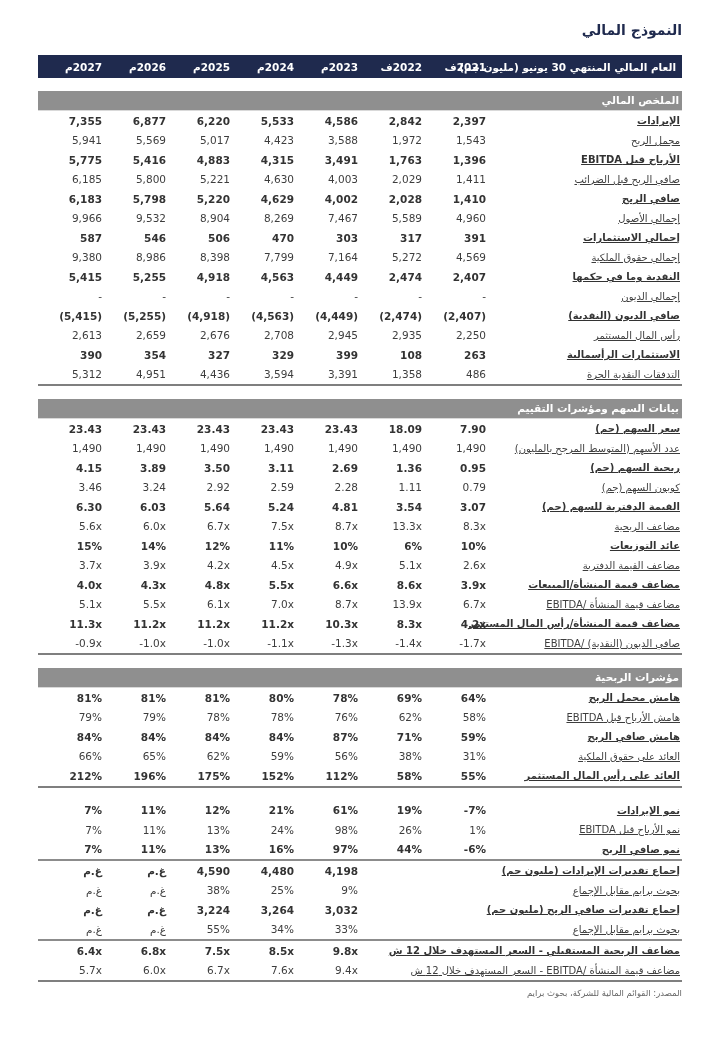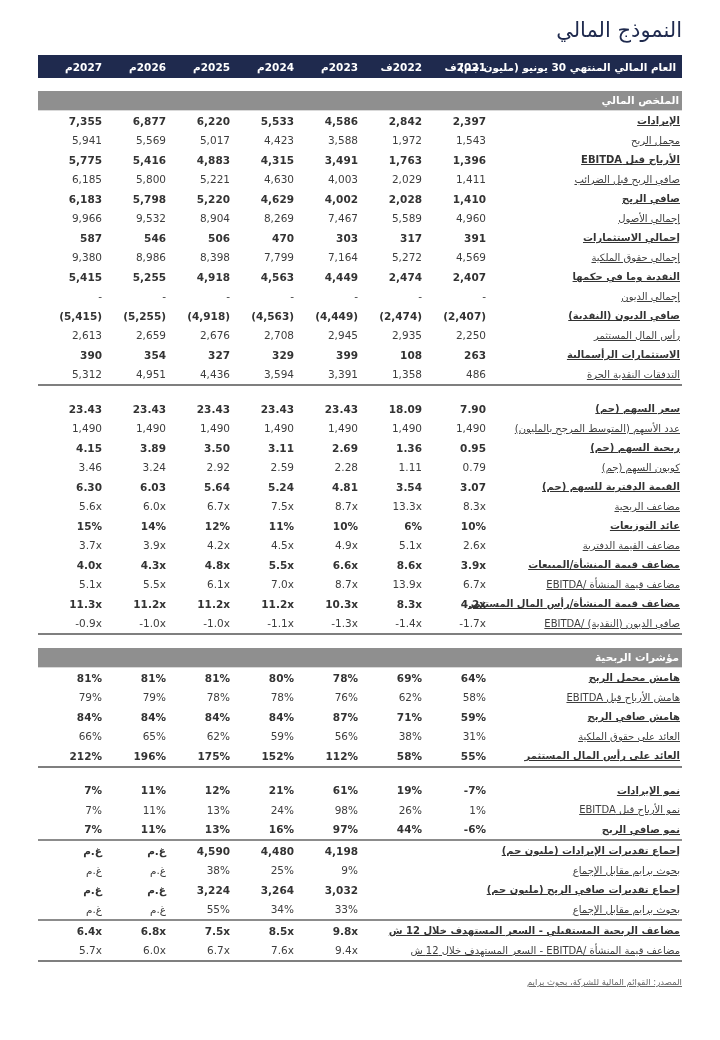--- a/index.html
+++ b/index.html
@@ -3,21 +3,21 @@
 <meta charset="utf-8">
 <style>
   html,body{margin:0;padding:0;background:#ffffff;}
   body{
     width:720px;height:1040px;overflow:hidden;
     font-family:"DejaVu Sans",sans-serif;
     -webkit-font-smoothing:antialiased;
   }
   .page{direction:rtl;padding:20px 38px 0 38px;}
   .title{
-    color:#1f2a4e;font-size:21px;font-weight:normal;
+    color:#1f2a4e;font-size:14px;font-weight:bold;
     text-align:right;margin:0 0 15px 0;line-height:20px;
   }
   .grid-row{
     display:grid;
     grid-template-columns:196px repeat(7,1fr);
     align-items:center;
   }
   .head-bar{
     background:#1f2a4e;color:#ffffff;height:23px;
     font-size:10.5px;font-weight:bold;
@@ -36,21 +36,21 @@
     font-size:10px;color:#3d3d3d;padding-right:2px;text-decoration:underline;
   }
   .row .val{
     direction:ltr;text-align:right;white-space:nowrap;
     font-size:10.5px;padding-left:2px;
   }
   .row.bold .label,.row.bold .val{font-weight:bold;color:#333333;}
   .row.rule-after{border-bottom:2px solid #8c8c8c;}
   .source{
     font-size:8.5px;color:#666666;
-    margin-top:14px;line-height:13px;text-decoration:underline;
+    margin-top:5px;line-height:13px;
   }
 </style>
 </head>
 <body>
 
 <div class="page">
   <h1 class="title">النموذج المالي</h1>
 
   <div class="grid-row head-bar">
     <div class="hlabel">العام المالي المنتهي 30 يونيو (مليون جم)</div>
@@ -217,20 +217,21 @@
     <div class="val">3,391</div>
     <div class="val">3,594</div>
     <div class="val">4,436</div>
     <div class="val">4,951</div>
     <div class="val">5,312</div>
   </div>
 </div>
   </div>
 
   <div class="section">
+    <div class="sec-bar">بيانات السهم ومؤشرات التقييم</div>
     <div class="sec-body">
   <div class="grid-row row bold">
     <div class="label">سعر السهم (جم)</div>
     <div class="val">7.90</div>
     <div class="val">18.09</div>
     <div class="val">23.43</div>
     <div class="val">23.43</div>
     <div class="val">23.43</div>
     <div class="val">23.43</div>
     <div class="val">23.43</div>

